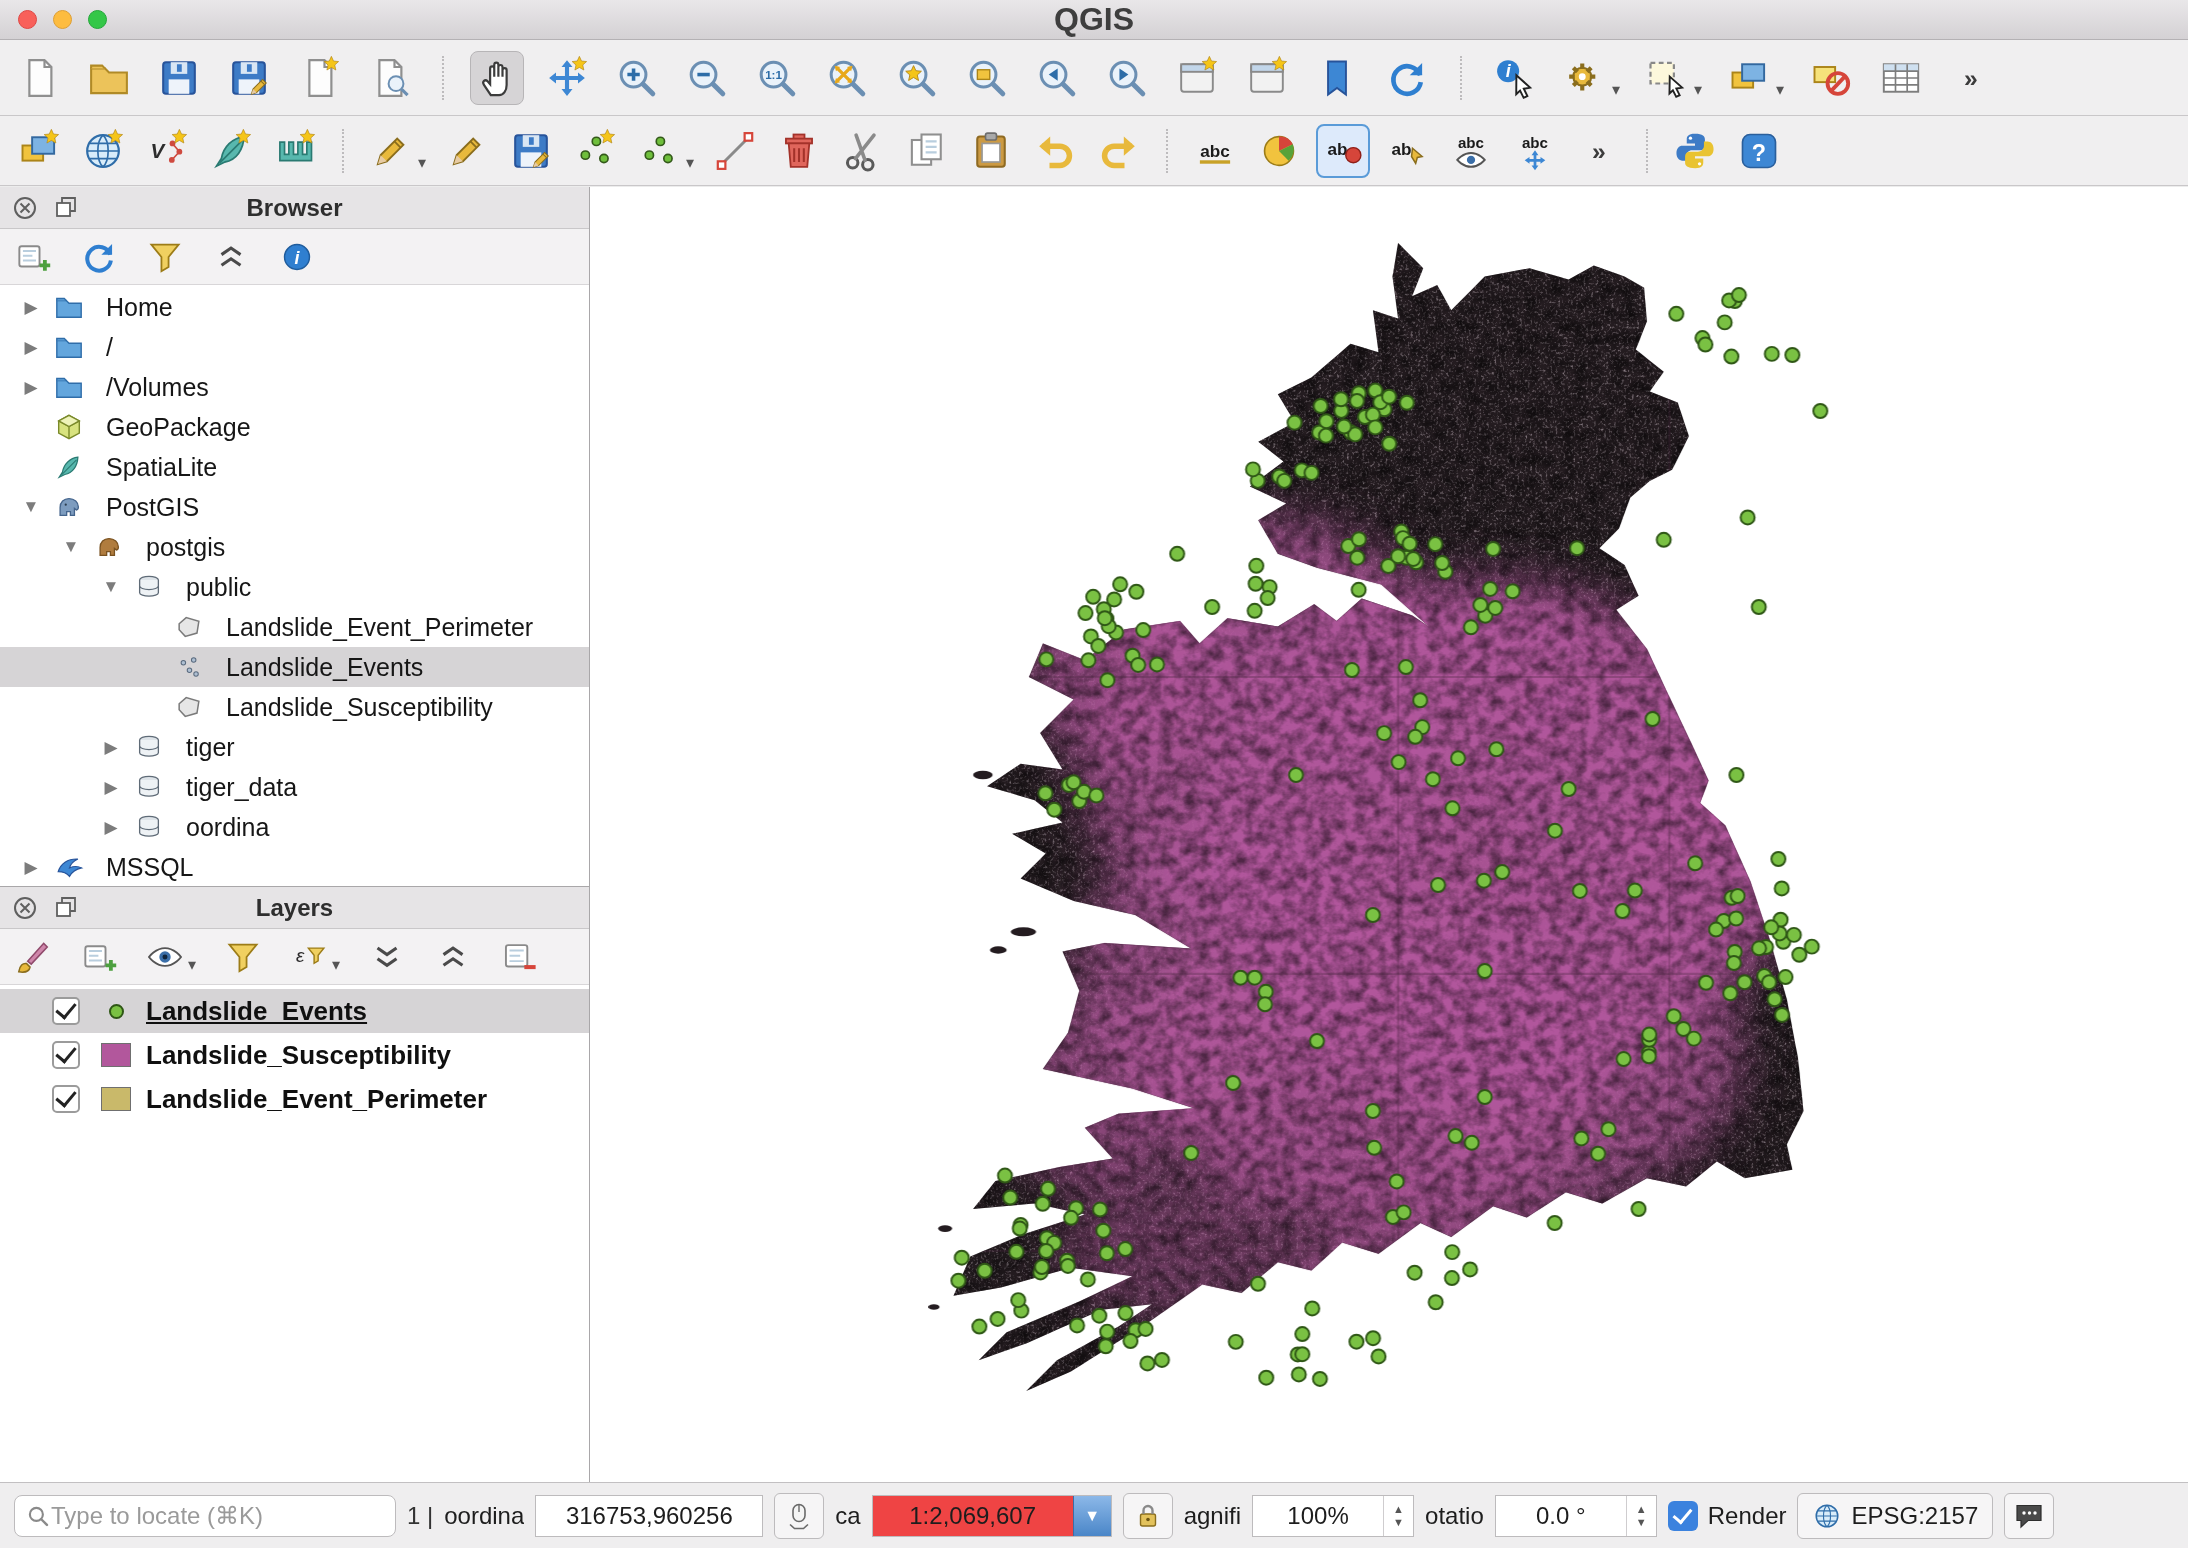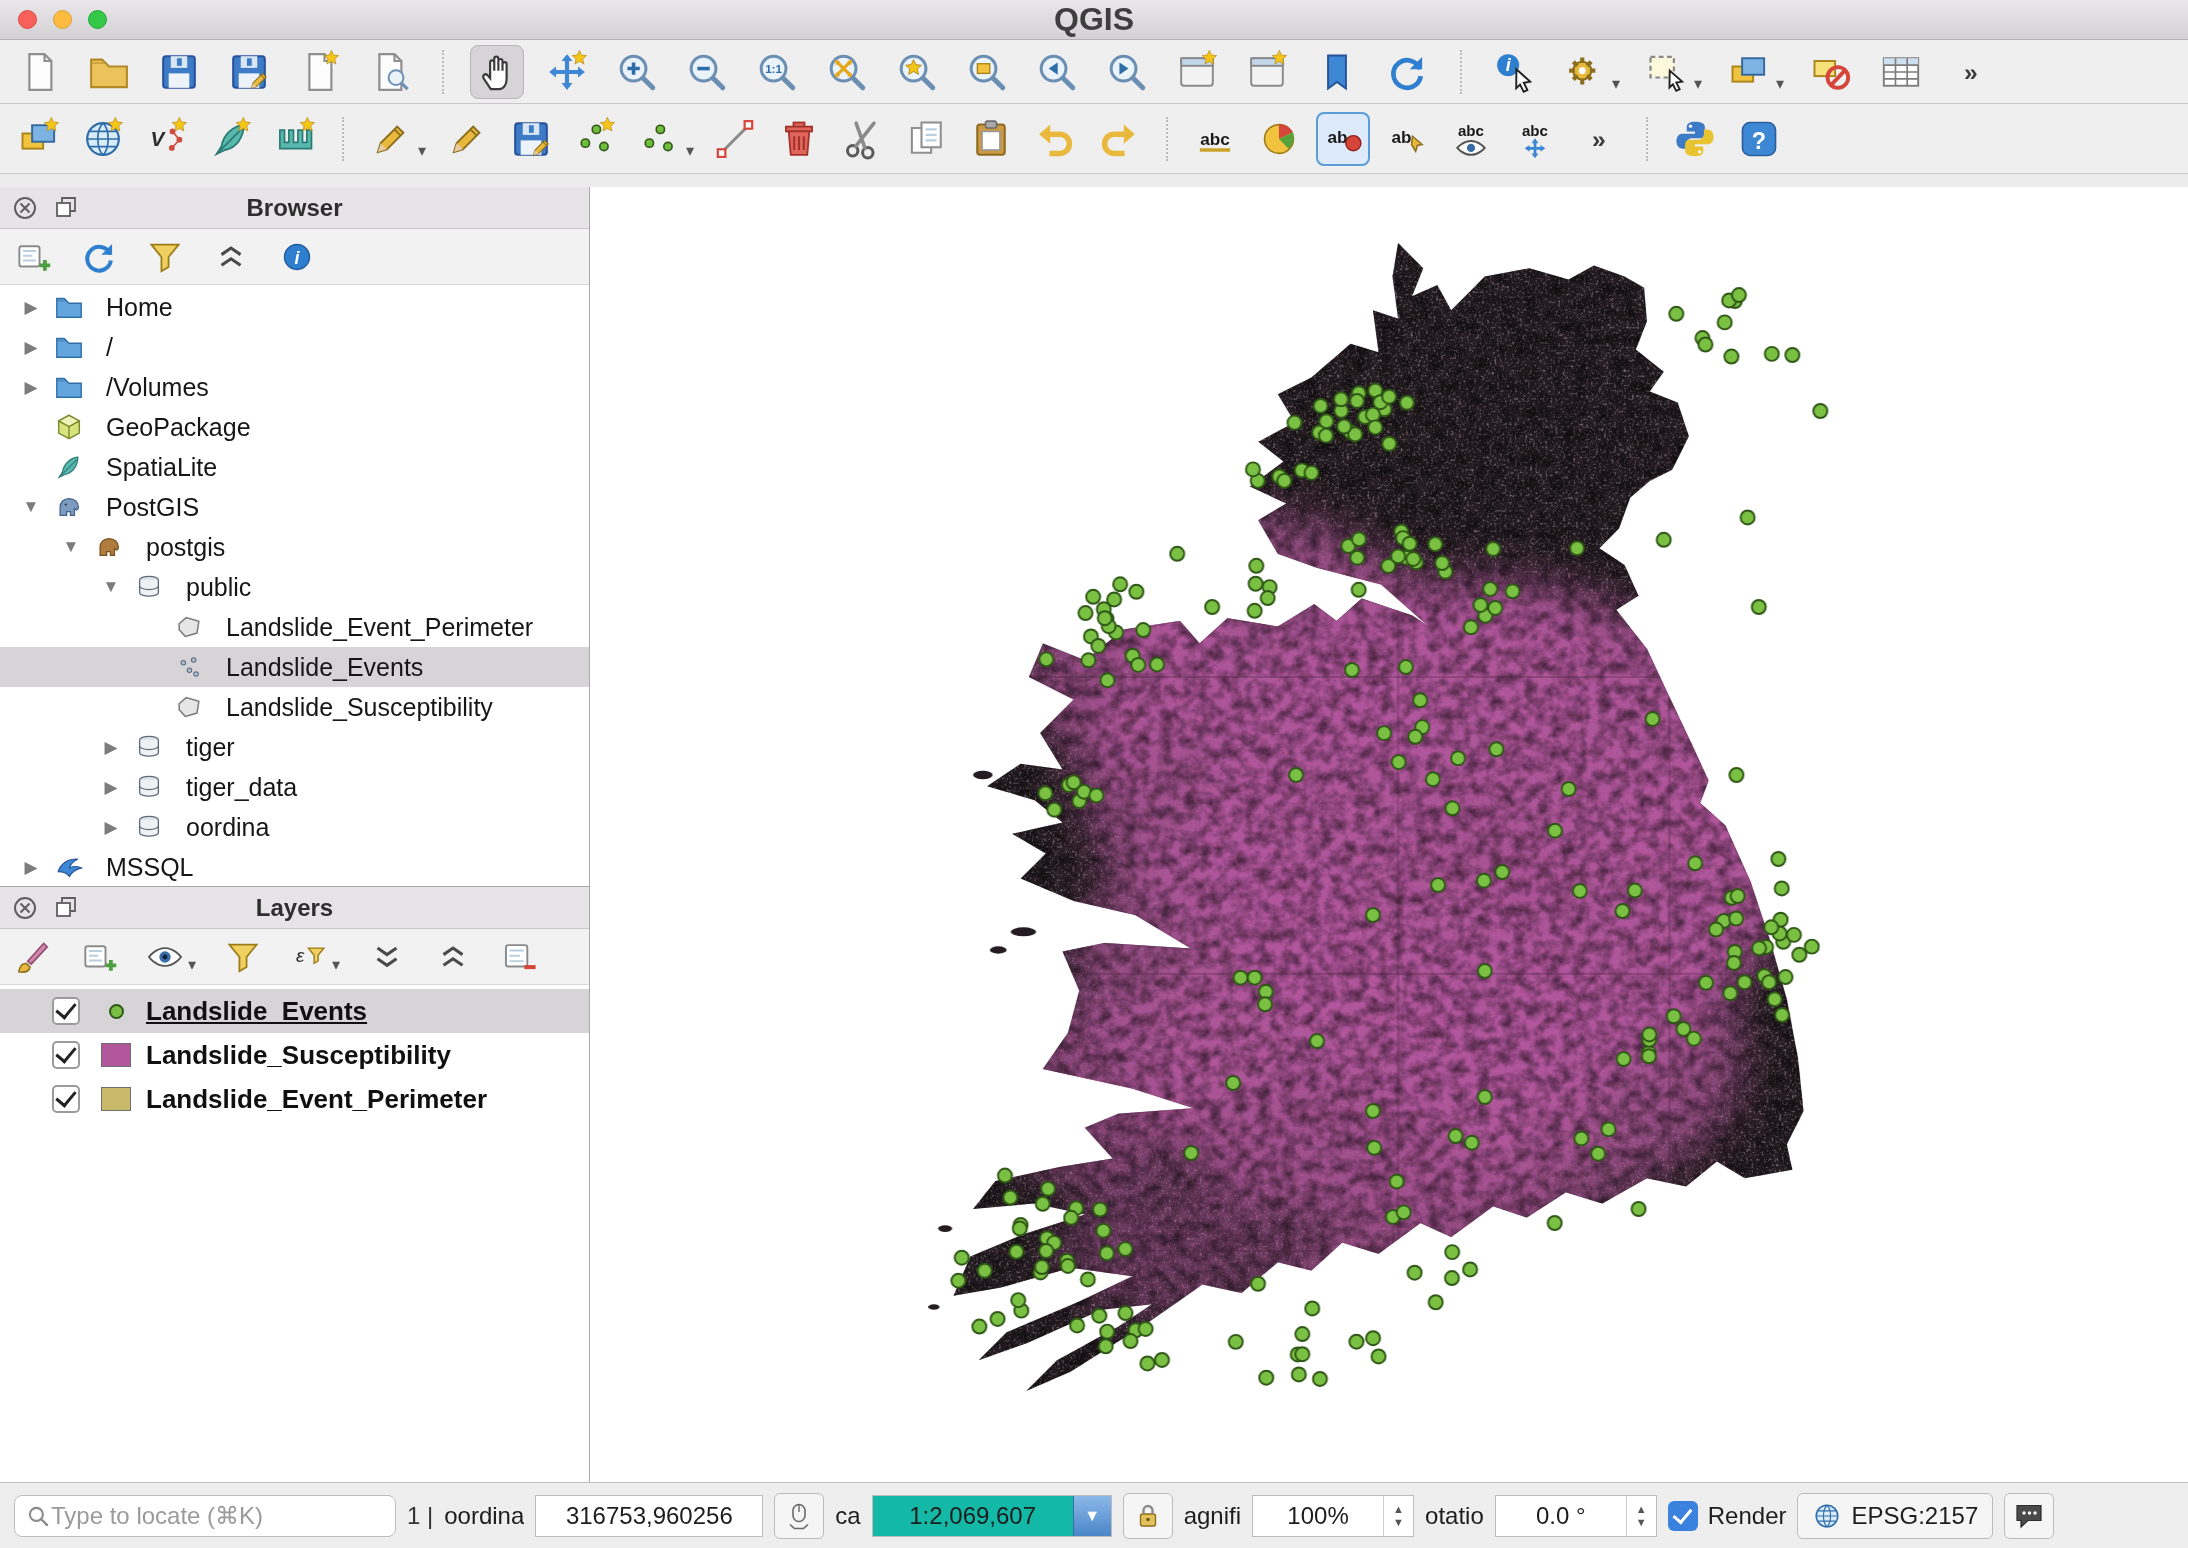--- a/index.html
+++ b/index.html
@@ -9,21 +9,21 @@
 
 .titlebar{height:40px;background:linear-gradient(#e9e7e9,#d4d1d4);border-bottom:1px solid #b4b1b4;position:relative;display:flex;align-items:center}
 .lights{position:absolute;left:18px;top:0;height:100%;display:flex;align-items:center;gap:16px;z-index:2}
 .light{width:19px;height:19px;border-radius:50%;display:inline-block}
 .light.red{background:#f8605a;border:1px solid #df4744}
 .light.yellow{background:#fdbc40;border:1px solid #de9f34}
 .light.green{background:#34c748;border:1px solid #24a73a}
 .wtitle{flex:1;text-align:center;font-size:32px;font-weight:bold;color:#3e3e3e}
 
 .toolbar{display:flex;align-items:center;background:#f0eff0;border-bottom:1px solid #c9c7c9;padding:0 12px;flex-wrap:nowrap;overflow:hidden}
-#toolbar1{height:64px;gap:16px}
+#toolbar1{height:76px;gap:16px}
 #toolbar2{height:70px;gap:10px}
 .tcell{width:54px;height:54px;display:flex;align-items:center;justify-content:center;position:relative;border-radius:8px;flex:0 0 auto}
 .tcell .icwrap{display:flex}
 .tcell svg.ic{width:44px;height:44px}
 .tcell.active{background:#d6d4d6;border:1px solid #b7b5b7}
 .tcell.sel{background:#ddeafb;border:2px solid #5a9bd8}
 .tcell .dd{position:absolute;right:-8px;bottom:6px;font-size:16px;color:#555}
 .tcell.hasdd{margin-right:12px}
 .tsep{width:2px;height:44px;border-left:2px dotted #bdbbbd;margin:0 10px;flex:0 0 auto}
 
@@ -62,21 +62,21 @@
 .map svg{position:absolute;inset:0;width:100%;height:100%}
 
 .statusbar{position:absolute;left:0;right:0;bottom:0;height:66px;background:#efeeef;border-top:1px solid #c2c0c2;display:flex;align-items:center;padding:0 14px;font-size:24px;color:#1d1d1d;gap:11px}
 .locate{width:382px;height:42px;background:#fff;border:1px solid #bdbbbd;border-radius:8px;display:flex;align-items:center;padding:0 10px;gap:0;flex:0 0 auto}
 .locate svg{width:26px;height:26px;flex:0 0 auto}
 .locate .ph{color:#9a9a9a;font-size:24px;white-space:nowrap}
 .smsg{white-space:nowrap;color:#333}
 .slabel{white-space:nowrap;overflow:hidden;color:#1d1d1d}
 .sinput{height:42px;background:#fff;border:1px solid #bdbbbd;display:flex;align-items:center;justify-content:center;padding:0 10px;flex:0 0 auto}
 .coord{width:228px}
-.scombo{height:42px;background:#14b8a6;border:1px solid #bdbbbd;display:flex;align-items:center;width:240px;flex:0 0 auto}
+.scombo{height:42px;background:#ef4444;border:1px solid #bdbbbd;display:flex;align-items:center;width:240px;flex:0 0 auto}
 .scombo .val{flex:1;text-align:center;white-space:nowrap}
 .combo-btn{width:38px;height:100%;background:linear-gradient(#8cb8e8,#4a86c8);border-left:1px solid #3a6ea8;display:flex;align-items:center;justify-content:center;color:#fff;font-size:16px;flex:0 0 auto}
 .sspin{height:42px;background:#fff;border:1px solid #bdbbbd;display:flex;align-items:center;width:162px;flex:0 0 auto}
 .sspin .val{flex:1;text-align:center;white-space:nowrap}
 .steppers{width:30px;height:100%;border-left:1px solid #cfcdcf;display:flex;flex-direction:column;align-items:center;justify-content:center;font-size:11px;color:#555;line-height:1.15;flex:0 0 auto}
 .sbtn{height:46px;width:50px;background:#f6f5f6;border:1px solid #bdbbbd;border-radius:6px;display:flex;align-items:center;justify-content:center;flex:0 0 auto}
 .sbtn svg{width:32px;height:32px}
 .render{display:flex;align-items:center;gap:10px;flex:0 0 auto}
 .bluechk{width:30px;height:30px;border-radius:6px;background:#3b82de;display:inline-flex;align-items:center;justify-content:center}
 .bluechk::after{content:"";width:8px;height:15px;border:solid #fff;border-width:0 3.5px 3.5px 0;transform:rotate(40deg);margin-top:-4px}

